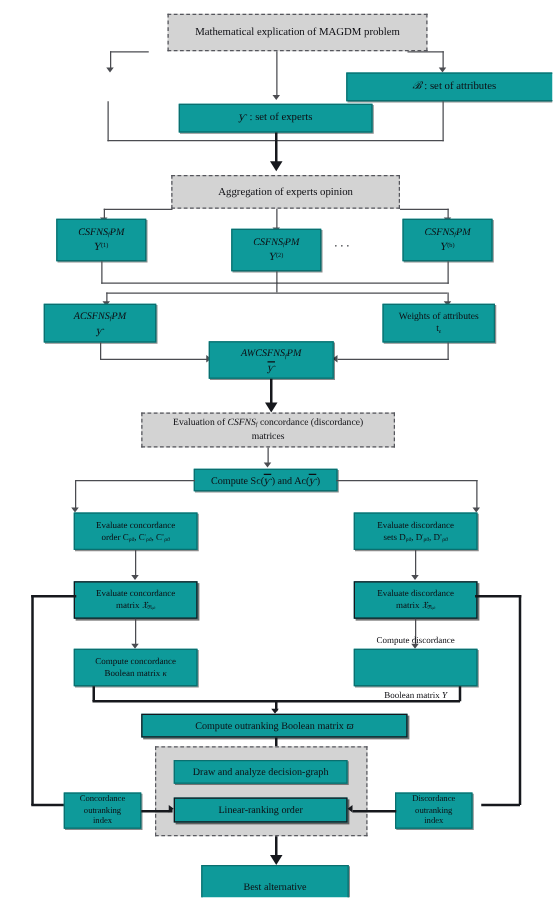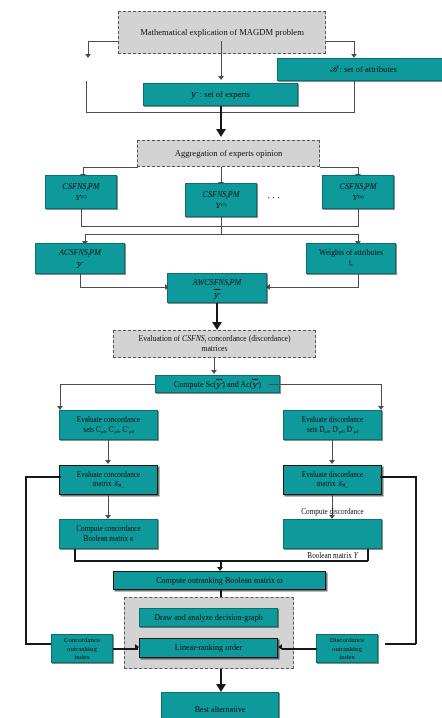--- a/index.html
+++ b/index.html
@@ -47,21 +47,21 @@
   .ar-left{border-top:3px solid transparent;border-bottom:3px solid transparent;
            border-right:4.5px solid #4b4c51;}
   .ar-left.dk{border-right-color:#16181d;}
   .dots{position:absolute;font-size:10px;letter-spacing:1.5px;color:#16181d;}
 </style>
 </head>
 <body>
 
 <div id="page">
 
-  <div class="node gray t9" style="left:118px;top:11px;width:208px;height:43px;align-items:center;">
+  <div class="node gray t9" style="left:134px;top:11px;width:208px;height:30px;align-items:center;">
     <span>Mathematical explication of MAGDM problem</span>
   </div>
 
   <div class="ln hz" style="left:88px;top:41px;width:31px;"></div>
   <div class="ln vh" style="left:88px;top:41px;height:14px;"></div>
   <div class="arrow ar-down" style="left:85px;top:54px;"></div>
 
   <div class="ln vh" style="left:221px;top:41px;height:36px;"></div>
   <div class="arrow ar-down" style="left:218px;top:76px;"></div>
 
@@ -181,37 +181,37 @@
   <div class="node gray t8 two-line" style="left:113px;top:330px;width:203px;height:28px;">
     <span>
       <span>Evaluation of </span><span class="mathit">CSFNS</span><sub class="mathit">f</sub><span> concordance (discordance)</span>
     </span>
     <span>matrices</span>
   </div>
 
   <div class="ln vh" style="left:214px;top:358px;height:13px;"></div>
   <div class="arrow ar-down" style="left:211px;top:370px;"></div>
 
-  <div class="node teal t85" style="left:155px;top:375px;width:125px;height:18px;">
+  <div class="node teal t85" style="left:155px;top:375px;width:115px;height:18px;">
     <span>
       <span>Compute Sc(</span><span class="scr ovl">ƴ</span><span>) and Ac(</span><span class="scr ovl">ƴ</span><span>)</span>
     </span>
   </div>
 
   <div class="ln hz" style="left:60px;top:384px;width:96px;"></div>
   <div class="ln hz" style="left:269px;top:384px;width:113px;"></div>
   <div class="ln vh" style="left:60px;top:384px;height:23px;"></div>
   <div class="ln vh" style="left:381px;top:384px;height:23px;"></div>
   <div class="arrow ar-down" style="left:57px;top:406px;"></div>
   <div class="arrow ar-down" style="left:378px;top:406px;"></div>
 
   <div class="node teal t75 two-line" style="left:59px;top:410px;width:99px;height:30px;">
     <span>Evaluate concordance</span>
     <span>
-      <span>sets C</span><sub>ρϑ</sub>, C<sup>′</sup><sub>ρϑ</sub>, C<sup>″</sup><sub>ρϑ</sub>
+      <span>order C</span><sub>ρϑ</sub>, C<sup>′</sup><sub>ρϑ</sub>, C<sup>″</sup><sub>ρϑ</sub>
     </span>
   </div>
 
   <div class="node teal t75 two-line" style="left:283px;top:410px;width:99px;height:30px;">
     <span>Evaluate discordance</span>
     <span>
       <span>sets D</span><sub>ρϑ</sub>, D<sup>′</sup><sub>ρϑ</sub>, D<sup>″</sup><sub>ρϑ</sub>
     </span>
   </div>
 

